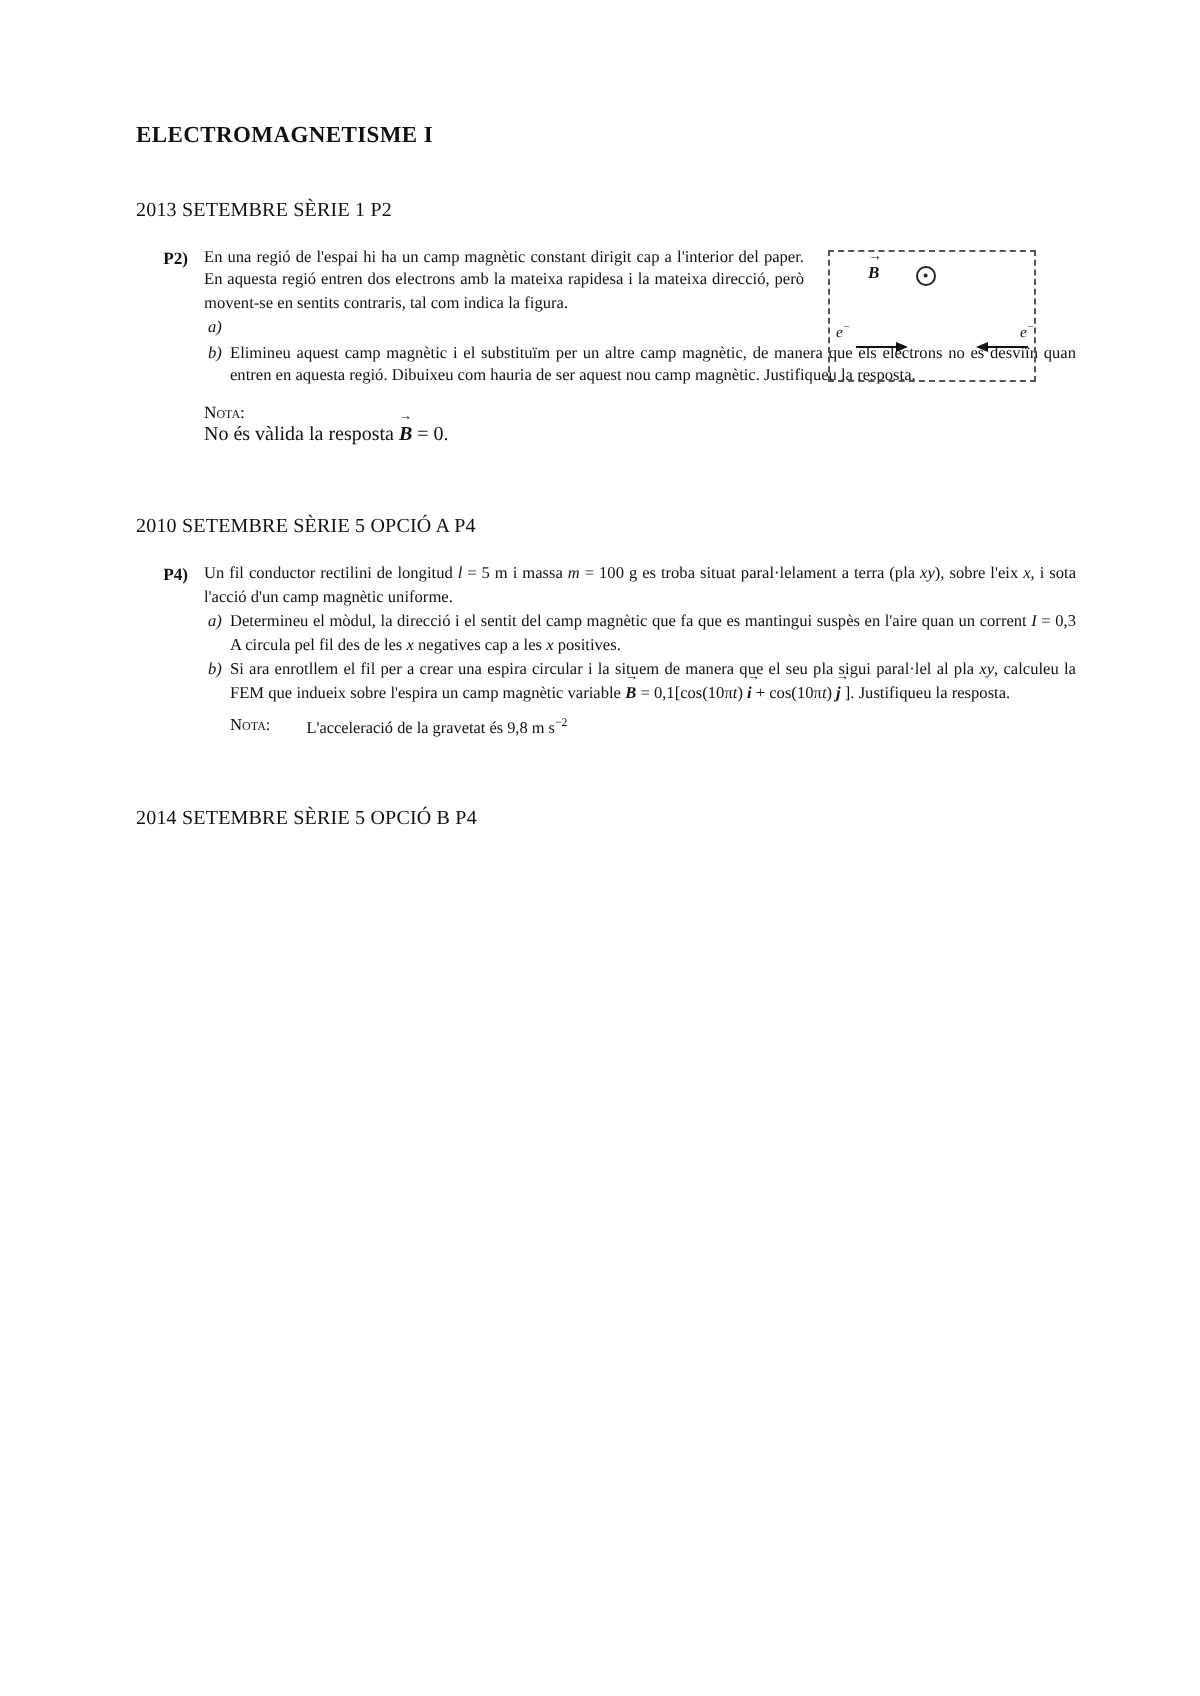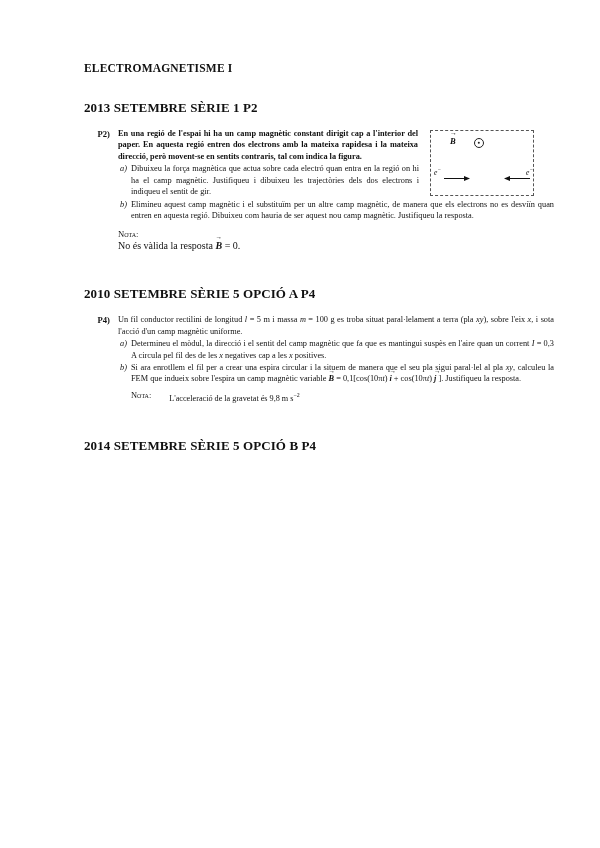--- a/index.html
+++ b/index.html
@@ -20,31 +20,30 @@
     left: 0; top: 0;
     width: 600px;
     height: 848px;
     background: #fff;
   }
   .content {
     position: absolute;
     left: 68px;
     top: 62px;
     width: 470px;
-    margin-left: 16px;
   }
   .doc-title {
     font-weight: bold;
     font-size: 11.5px;
     letter-spacing: 0.2px;
     margin: 0 0 26px 0;
   }
   .section-head {
-    font-size: 13px;
-    font-weight: bold;
+    font-size: 10px;
+    font-weight: normal;
     margin: 0 0 12px 0;
     letter-spacing: 0.1px;
   }
   .problem {
     position: relative;
     margin: 0 0 34px 0;
   }
   .prob-row {
     display: flex;
     align-items: flex-start;
@@ -253,25 +252,24 @@
         <div class="e-right">e<span class="sup">−</span></div>
         <svg class="arrow-right" viewBox="0 0 26 7">
           <line x1="4" y1="3.5" x2="26" y2="3.5" stroke="#111" stroke-width="1"></line>
           <polygon points="0,3.5 6,1 6,6" fill="#111"></polygon>
         </svg>
       </div>
 
       <div class="prob-row">
         <div class="prob-label">P2)</div>
         <div class="prob-body">
-          <p style="width: 300px; font-weight: bold;">En una regió de l'espai hi ha un camp magnètic constant dirigit cap a l'interior del paper. En aquesta regió entren dos electrons amb la mateixa rapidesa i la mateixa direcció, però movent-se en sentits contraris, tal com indica la figura.</p>
+          <p style="width: 300px;">En una regió de l'espai hi ha un camp magnètic constant dirigit cap a l'interior del paper. En aquesta regió entren dos electrons amb la mateixa rapidesa i la mateixa direcció, però movent-se en sentits contraris, tal com indica la figura.</p>
           <ul class="sub-list">
             <li class="sub-item">
               <span class="sub-marker">a)</span>
-              <span class="sub-text" style="width: 288px; flex: 0 0 288px;">Dibuixeu la força magnètica que actua sobre cada electró quan entra en la regió on hi ha el camp magnètic. Justifiqueu i dibuixeu les trajectòries dels dos electrons i indiqueu el sentit de gir.</span>
             </li>
             <li class="sub-item">
               <span class="sub-marker">b)</span>
               <span class="sub-text">Elimineu aquest camp magnètic i el substituïm per un altre camp magnètic, de manera que els electrons no es desviïn quan entren en aquesta regió. Dibuixeu com hauria de ser aquest nou camp magnètic. Justifiqueu la resposta.</span>
             </li>
           </ul>
         </div>
       </div>
 
       <div class="note-row">

